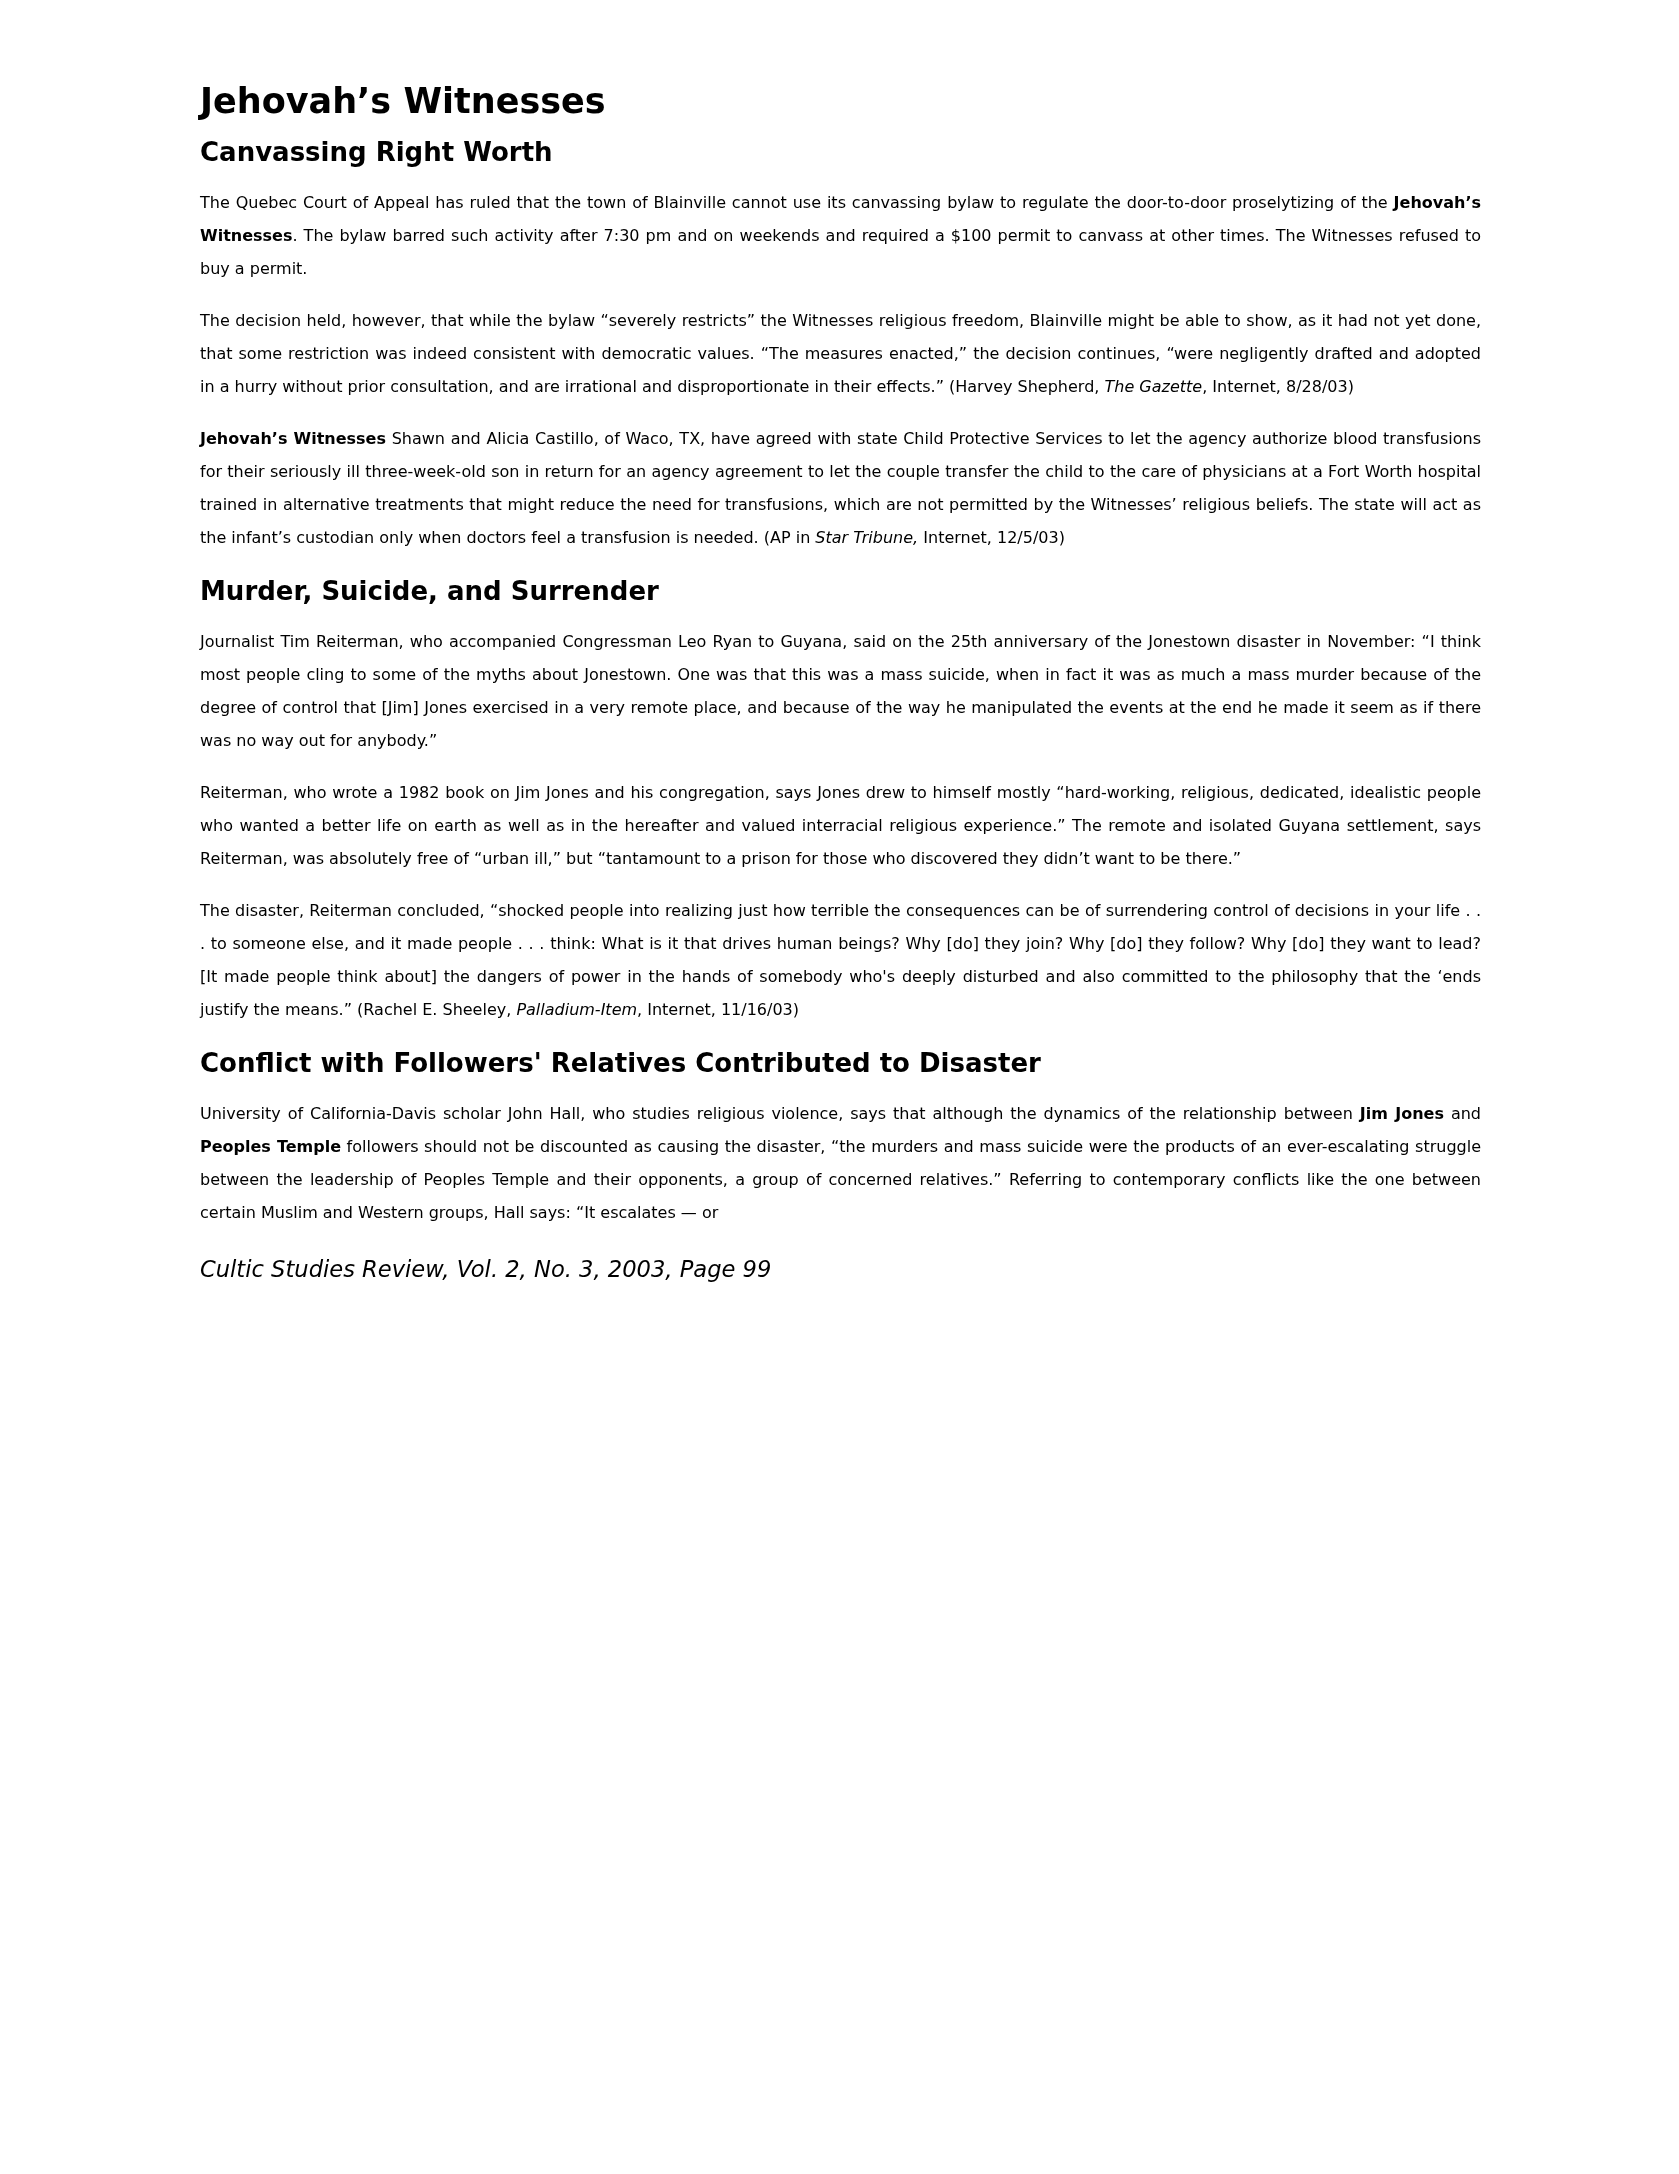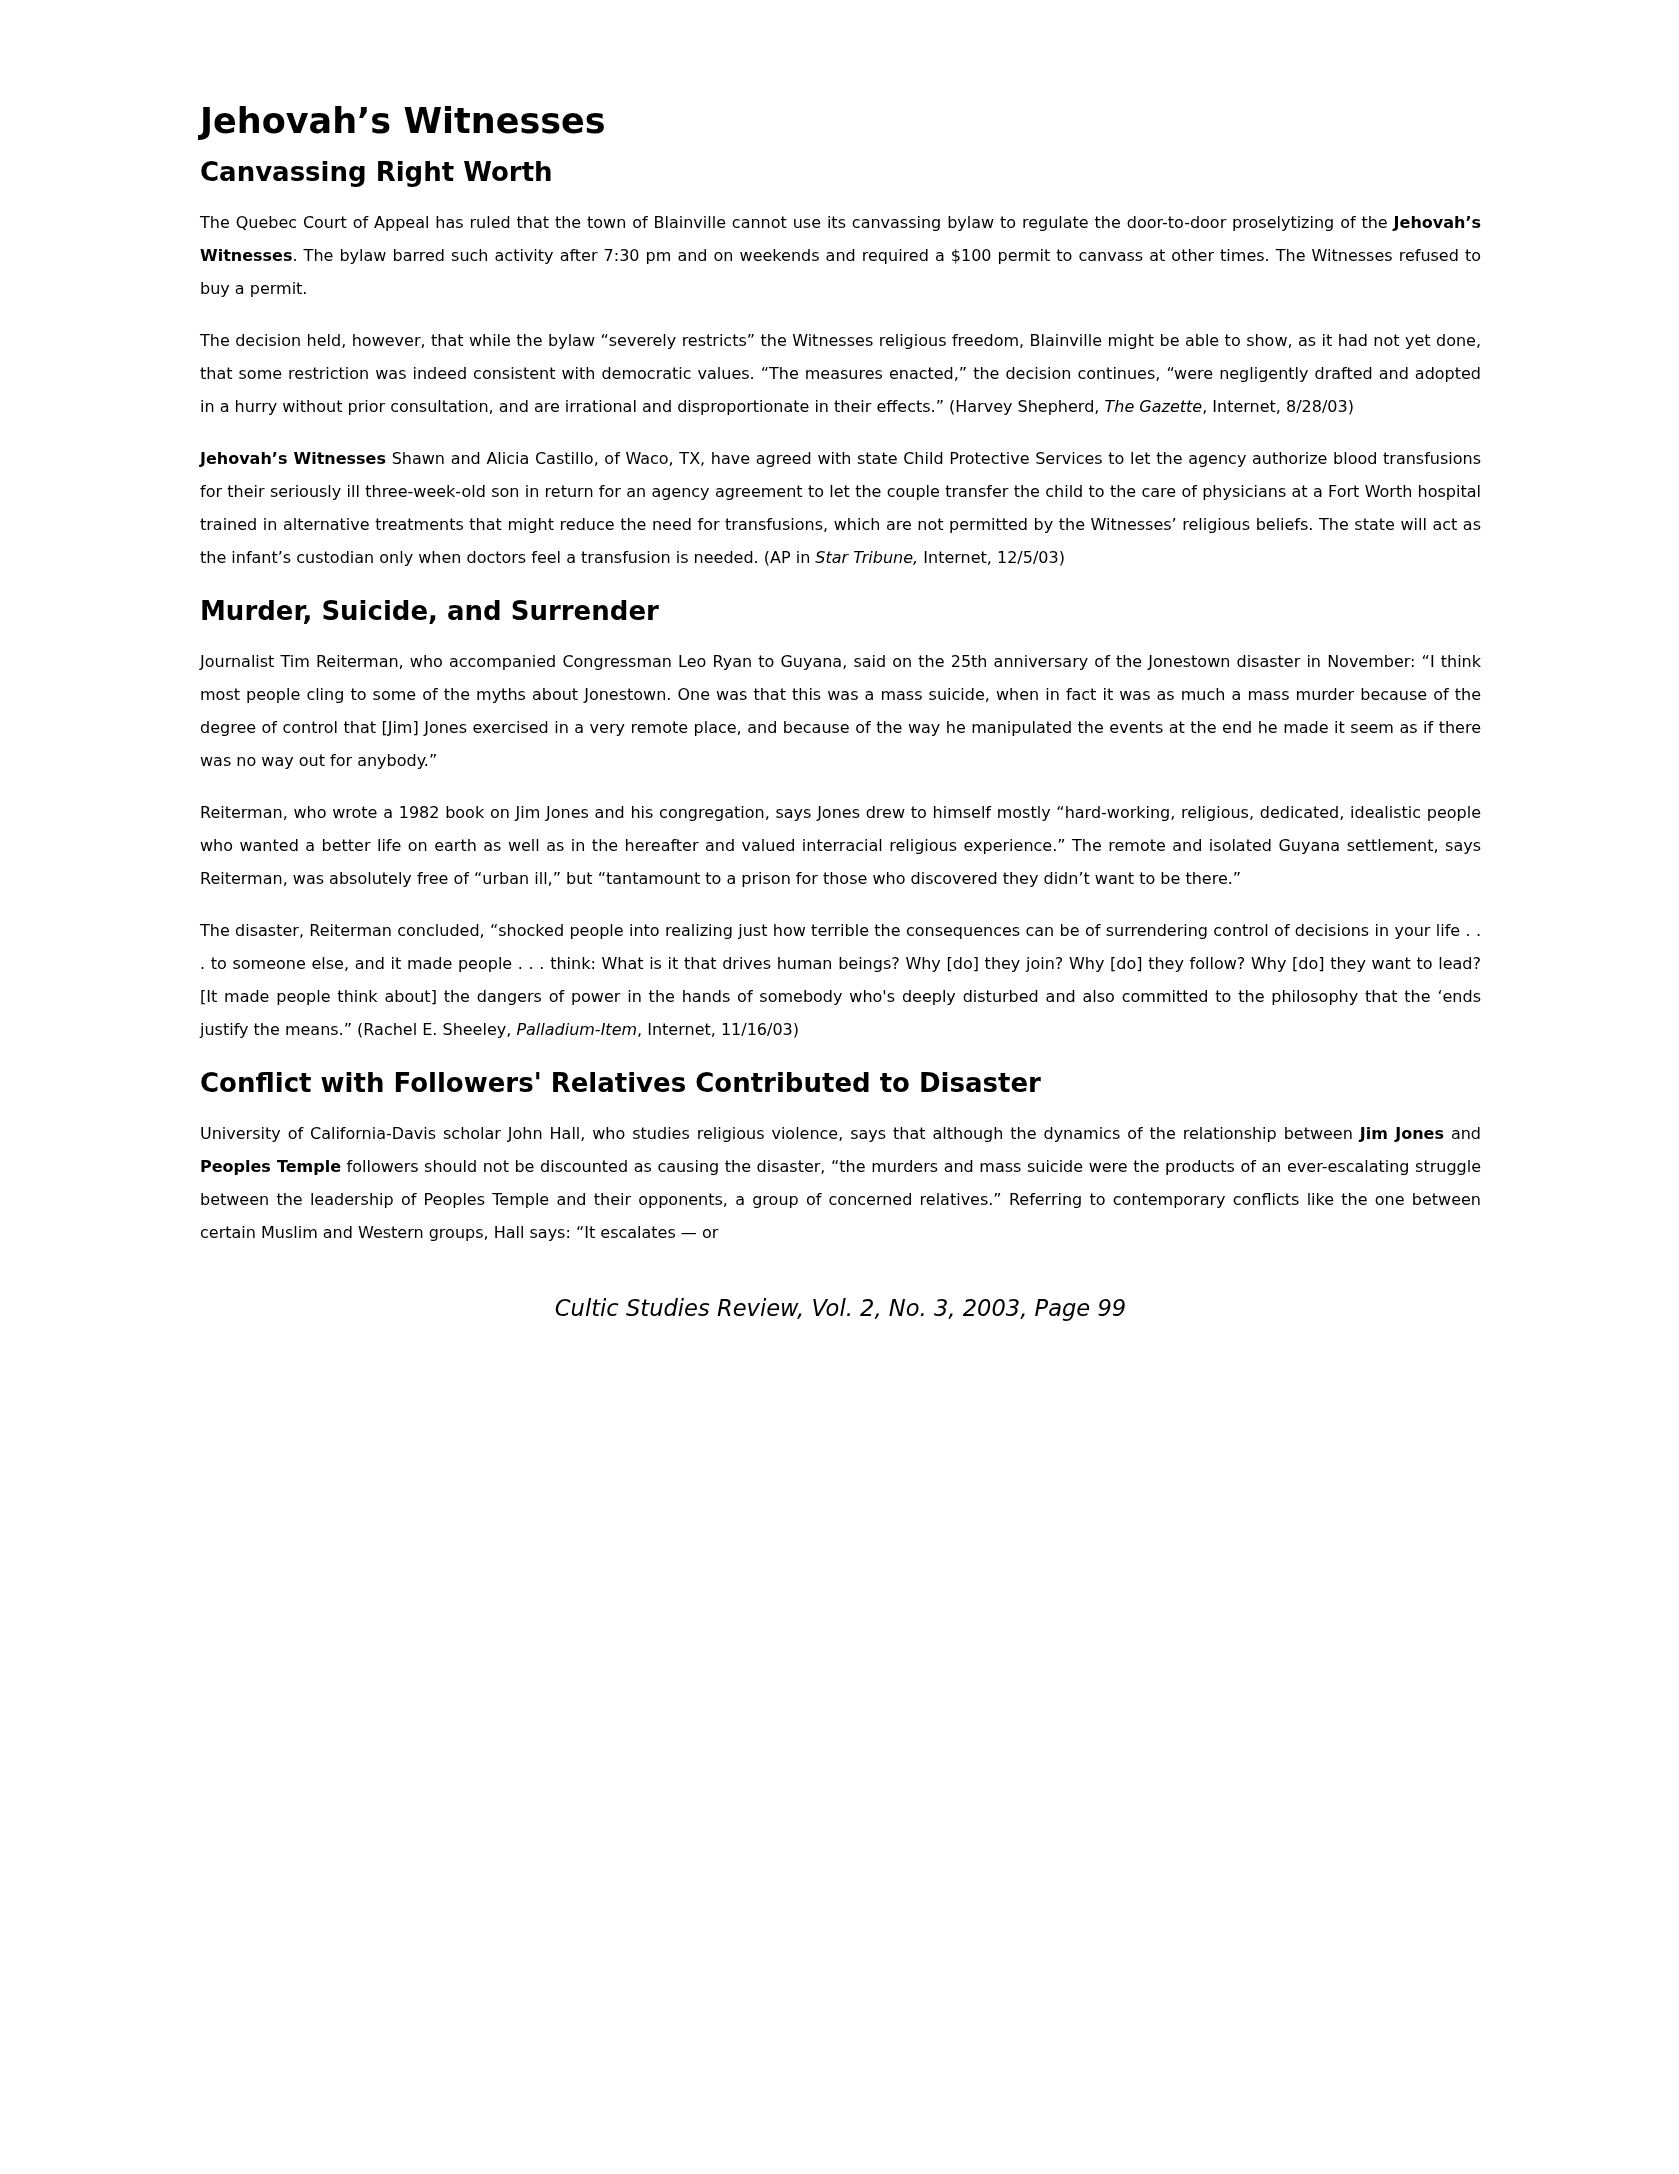--- a/index.html
+++ b/index.html
@@ -14,21 +14,21 @@
     background: #ffffff;
     color: #000000;
     font-family: "DejaVu Sans", "Liberation Sans", sans-serif;
     overflow: hidden;
   }
   .content {
     position: absolute;
     left: 200px;
     top: 0;
     width: 1281px;
-    padding-top: 100px;
+    padding-top: 80px;
   }
   h1 {
     font-size: 35px;
     line-height: 43px;
     font-weight: bold;
     margin: 0 0 11.3px 0;
   }
   h2 {
     font-size: 26px;
     line-height: 36px;
@@ -37,25 +37,24 @@
   }
   p {
     font-size: 16px;
     line-height: 33px;
     margin: 0 0 19px 0;
     text-align: justify;
   }
   p b { font-weight: bold; }
   p i { font-style: italic; }
   .footer {
-    margin-top: 43px;
+    margin-top: 24px;
     font-size: 22.6px;
     line-height: 33px;
     font-style: italic;
-    text-align: center;
   }
 </style>
 </head>
 <body>
 
 <div class="page">
   <div class="content">
 
     <section>
       <h1>Jehovah’s Witnesses</h1>

